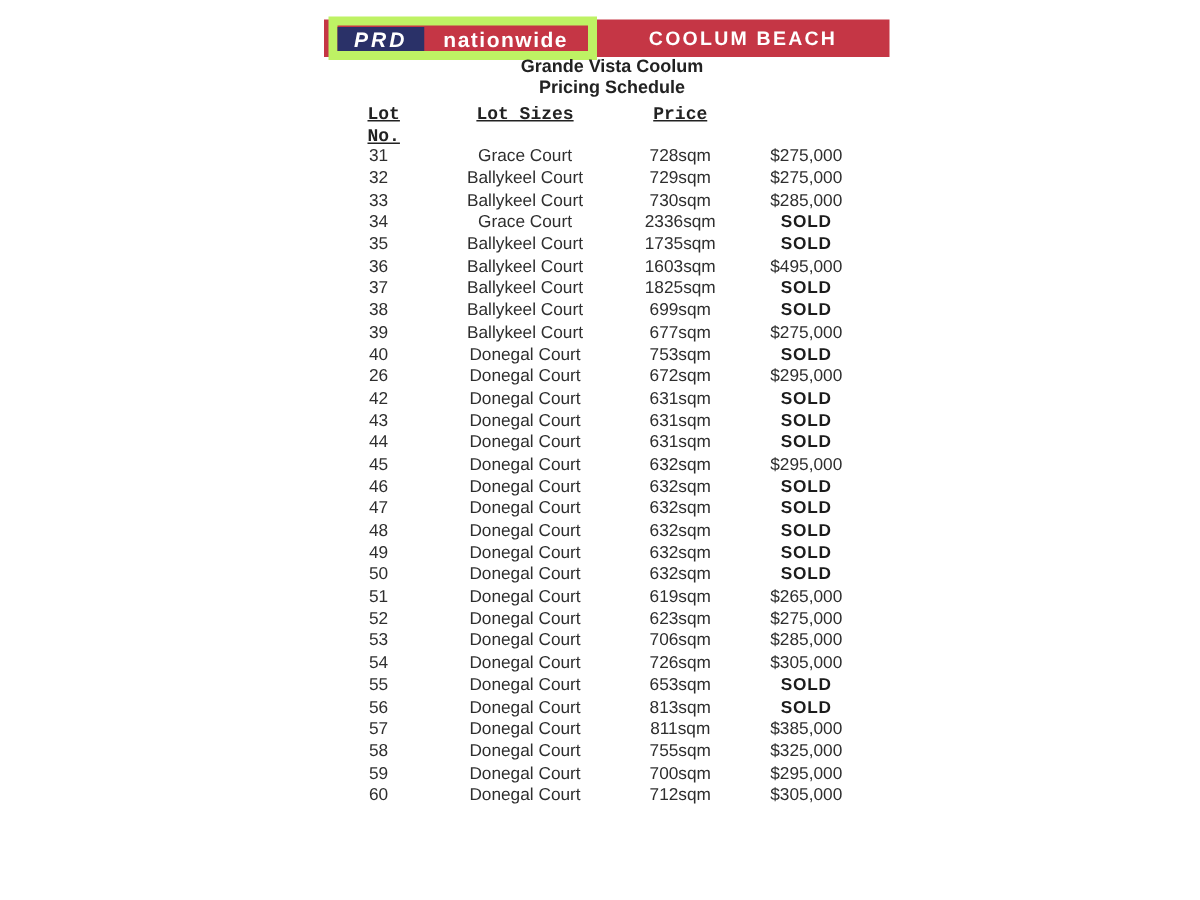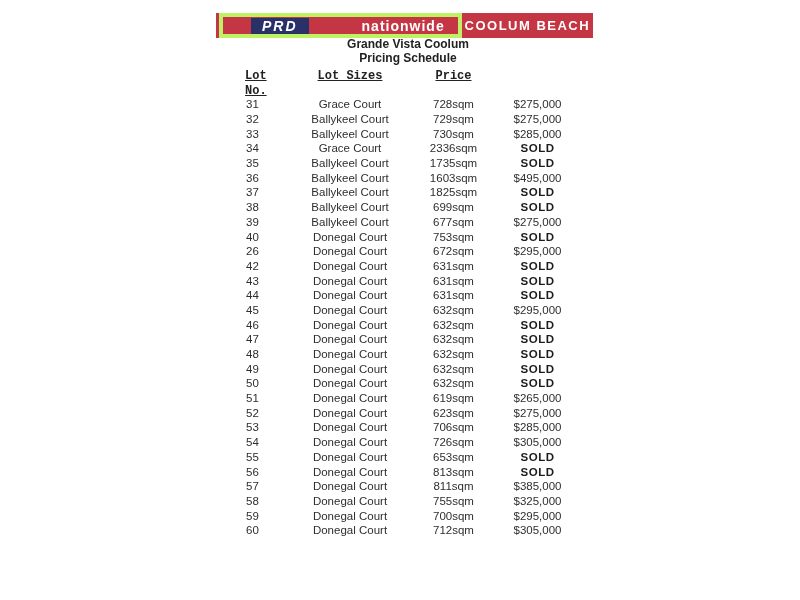--- a/index.html
+++ b/index.html
@@ -20,33 +20,33 @@
   
   .band {
     position: absolute; left: 216px; top: 13px;
     width: 377px; height: 25px;
     background: var(--band-red);
     display: flex; align-items: center;
     box-sizing: border-box;
   }
   .logo-box {
     margin-left: 3px; height: 17px;
-    border: 4px solid #bef264;
-    display: flex; align-items: flex-end; padding-left: 28px;
+    border: 6px solid #bef264;
+    display: flex; align-items: flex-end;
   }
   .logo-prd {
     background: var(--logo-navy); color: #fff;
     font-weight: bold; font-style: italic;
     font-size: 14px; letter-spacing: 2px;
     padding: 0 11px; display: flex; align-items: center;
   }
   .logo-nw {
     background: var(--band-red); color: #fff;
     font-weight: bold; font-size: 14px; letter-spacing: 1px;
-    padding: 0 13px; display: flex; align-items: center; margin-left: 40px;
+    padding: 0 13px; display: flex; align-items: center;
   }
   .office {
     flex: 1; text-align: center;
     color: #fff; font-weight: bold;
     font-size: 13px; letter-spacing: 1.5px;
   }
 
   
   .doc-title {
     position: absolute; left: 216px; width: 384px;

